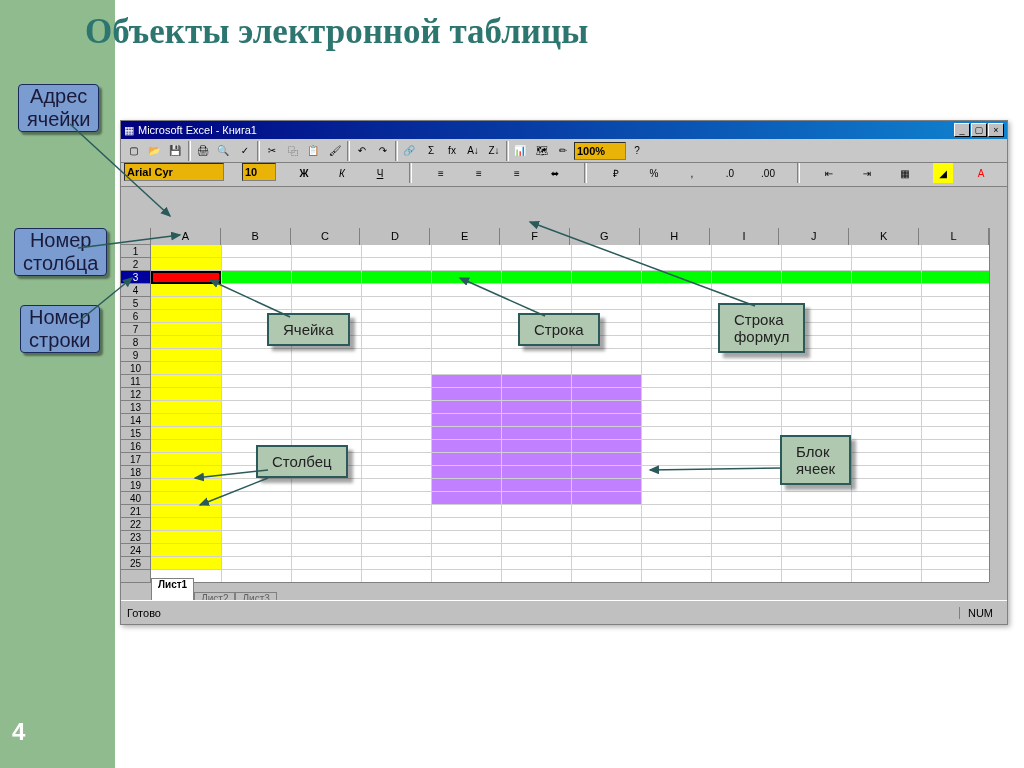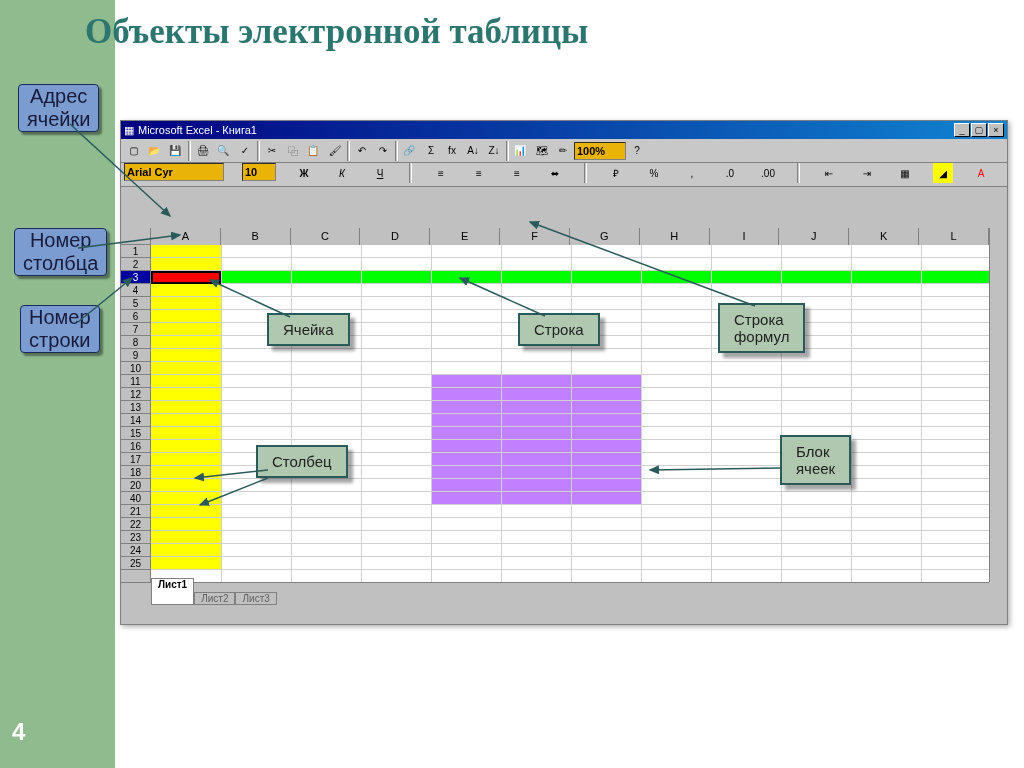--- a/index.html
+++ b/index.html
@@ -149,21 +149,21 @@
         <div class="rh">9</div>
         <div class="rh">10</div>
         <div class="rh">11</div>
         <div class="rh">12</div>
         <div class="rh">13</div>
         <div class="rh">14</div>
         <div class="rh">15</div>
         <div class="rh">16</div>
         <div class="rh">17</div>
         <div class="rh">18</div>
-        <div class="rh">20</div>
+        <div class="rh">19</div>
         <div class="rh">40</div>
         <div class="rh">21</div>
         <div class="rh">22</div>
         <div class="rh">23</div>
         <div class="rh">24</div>
         <div class="rh">25</div>
       </div>
     <div class="colA-hl"></div>
     <div class="row3-hl"></div>
     <div class="block-hl"></div>
@@ -210,20 +210,25 @@
   </div>
 
   <div class="vscroll"></div>
   <div class="hscroll">
     <div class="tabs" id="tabs">
         <div class="tab act">Лист1</div>
         <div class="tab inact">Лист2</div>
         <div class="tab inact">Лист3</div>
       </div>
   </div>
+  <div class="status">
+    <span>Готово</span>
+    <span class="sp"></span>
+    <span class="ind">NUM</span>
+  </div>
 </div>
 
 <div class="callout-blue" style="left:18px; top:84px; white-space:pre-line">Адрес
 ячейки</div>
 <div class="callout-blue" style="left:14px; top:228px; white-space:pre-line">Номер
 столбца</div>
 <div class="callout-blue" style="left:20px; top:305px; white-space:pre-line">Номер
 строки</div>
 
 <div class="callout" style="left:267px; top:313px;">Ячейка</div>

